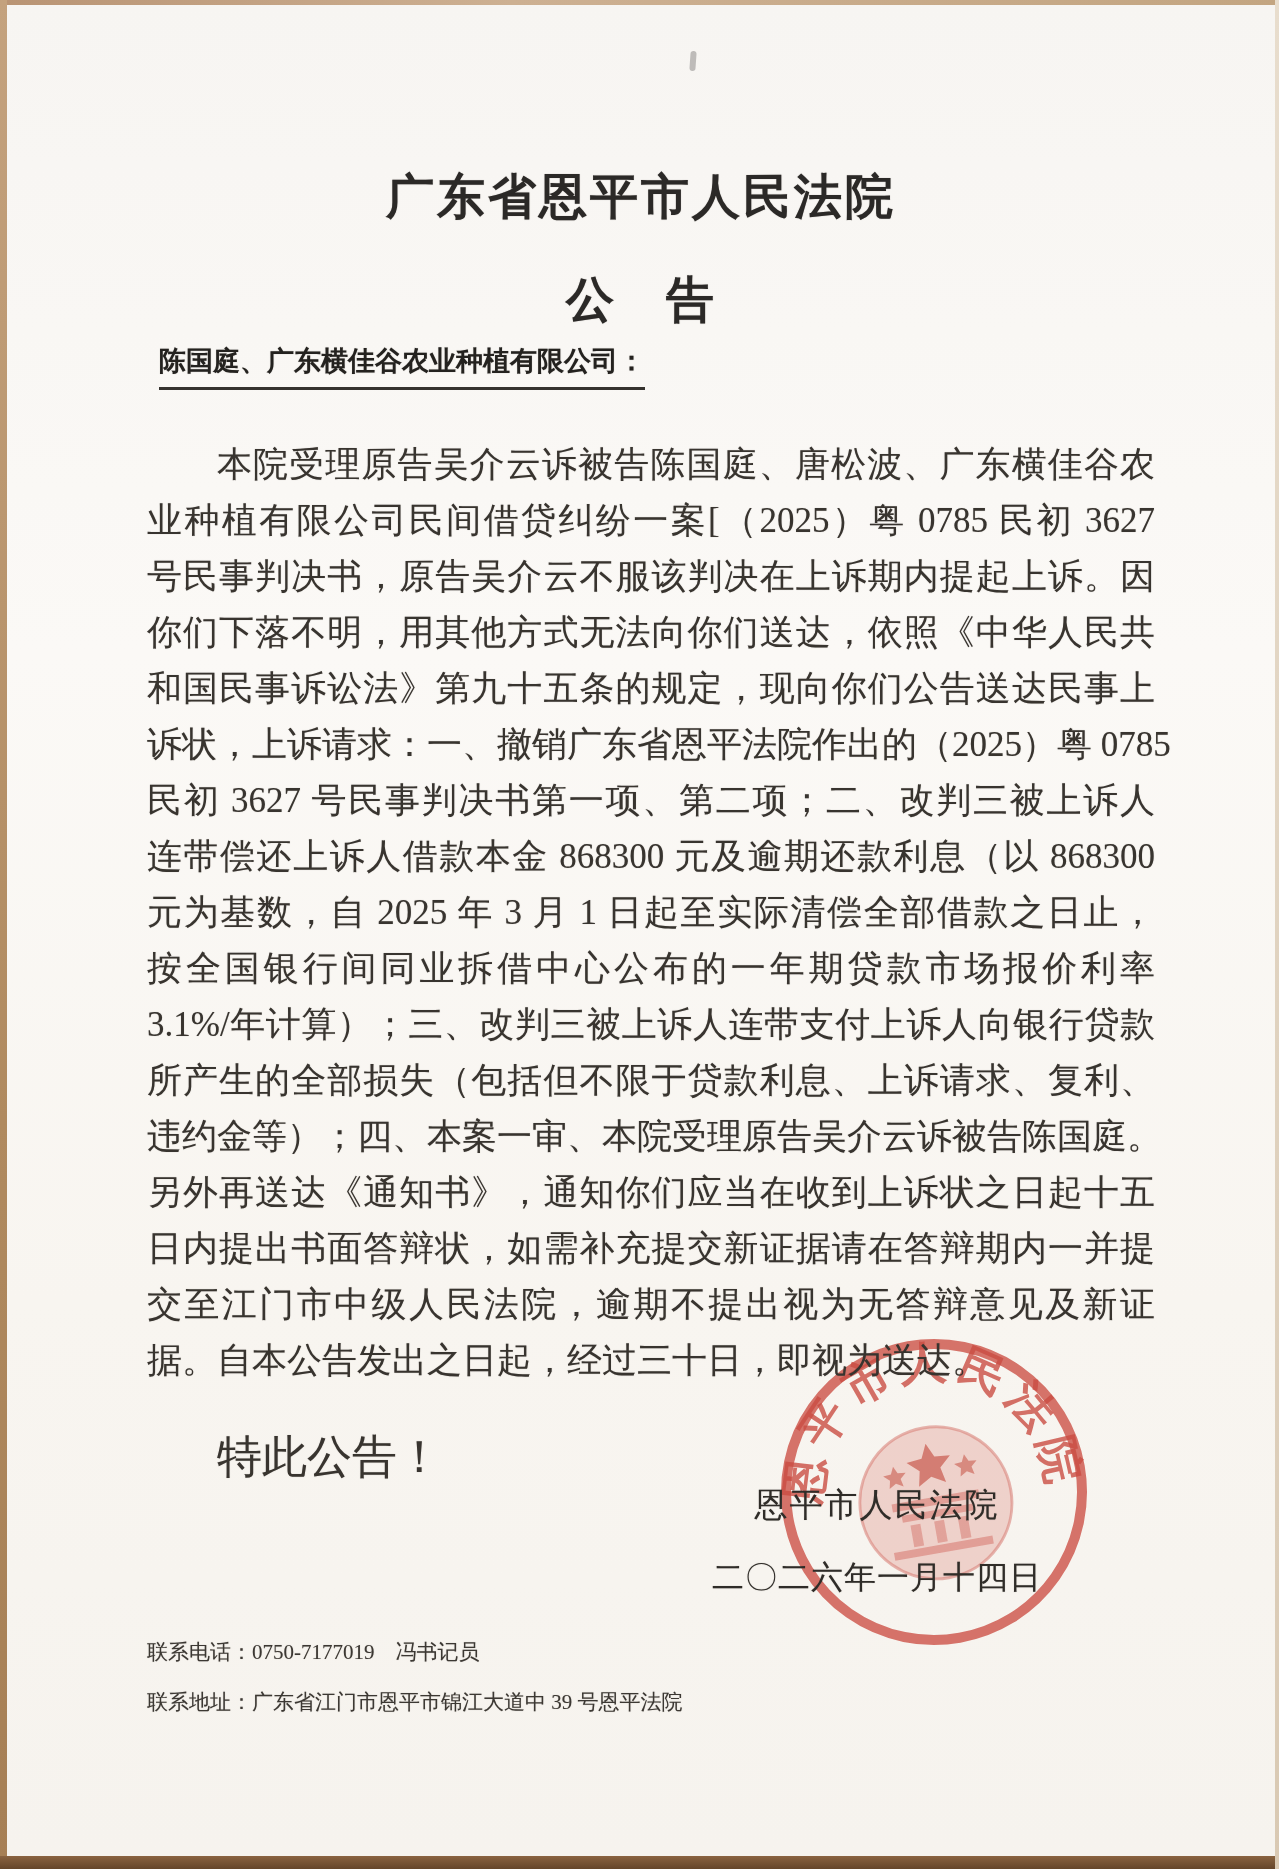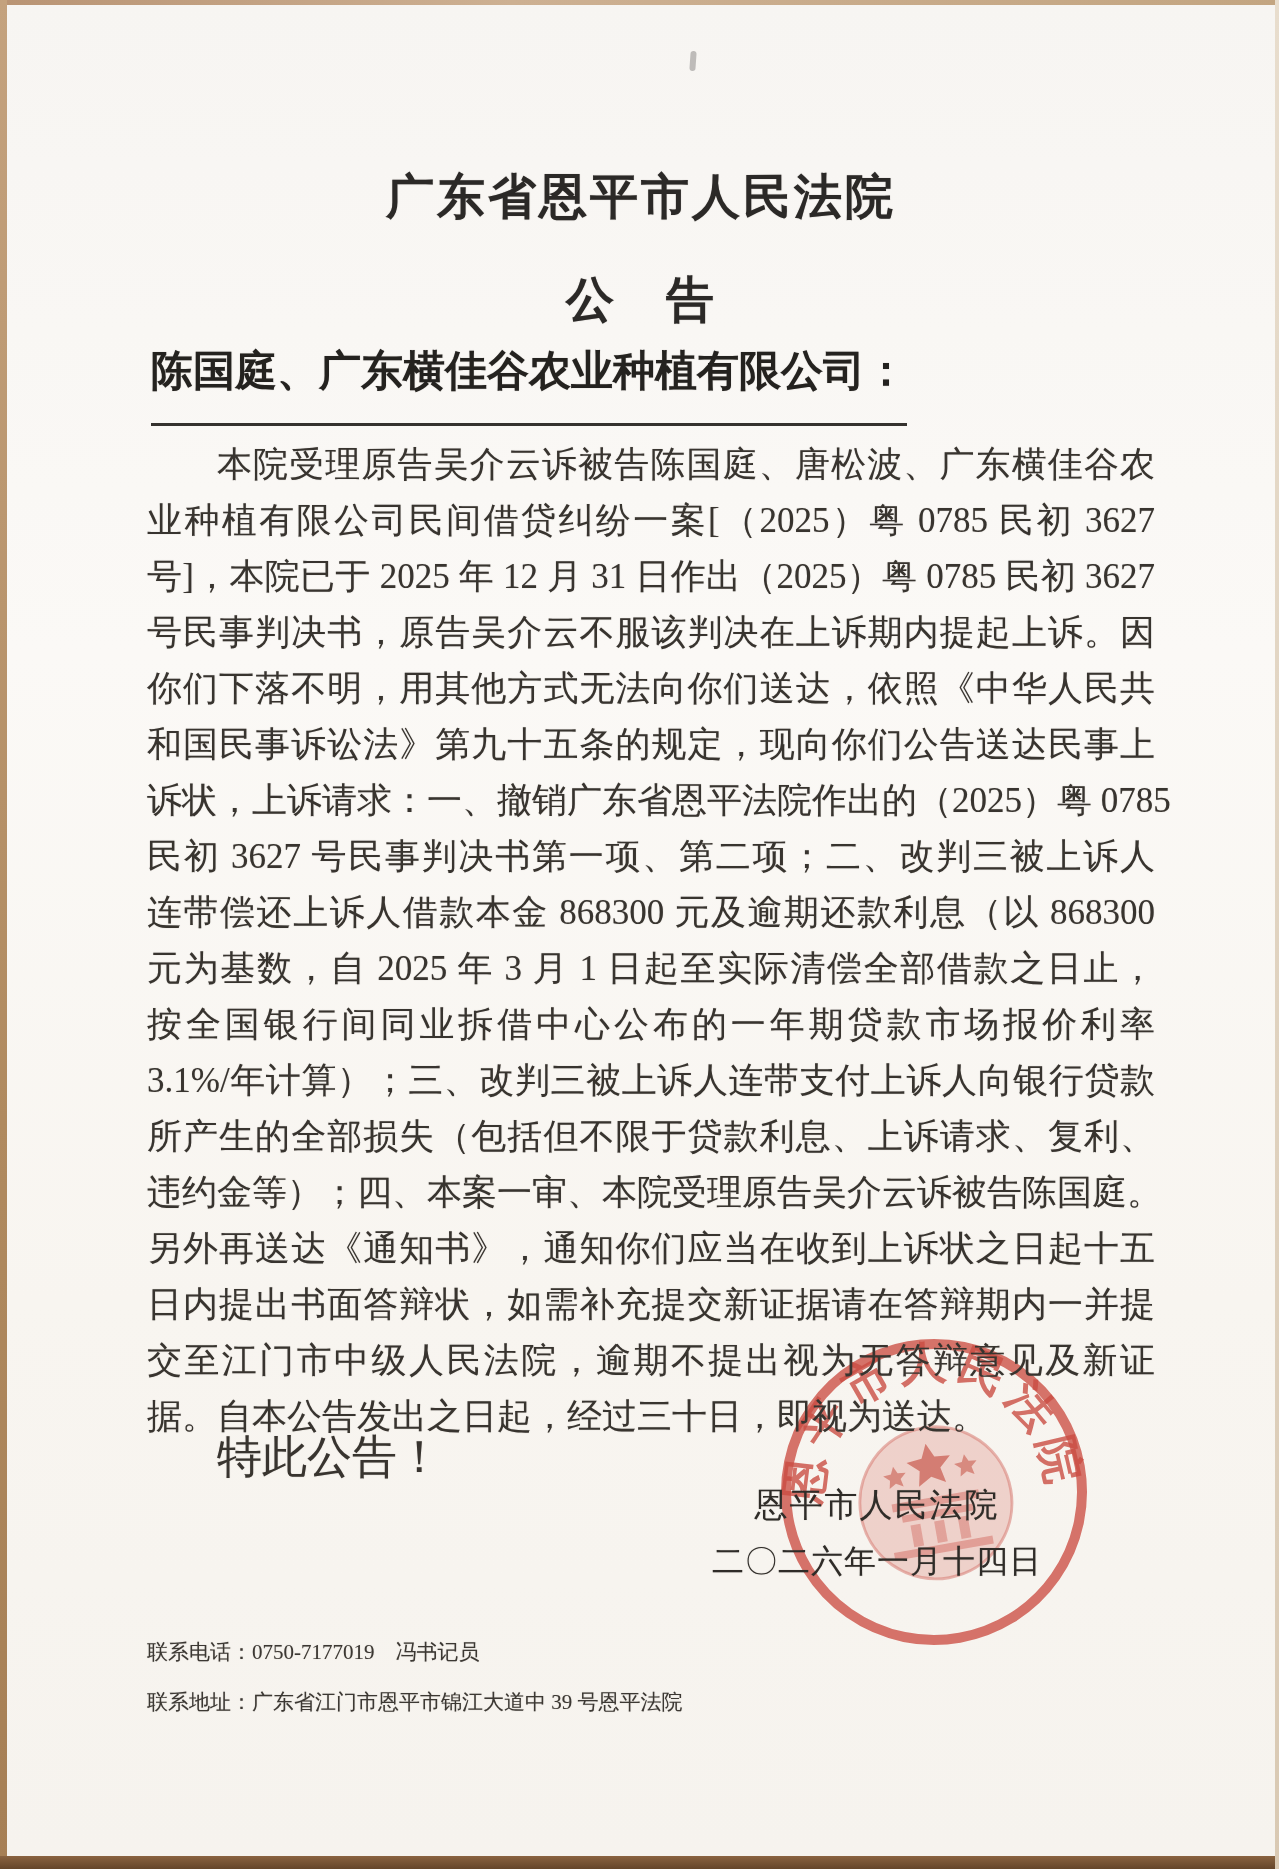--- a/index.html
+++ b/index.html
@@ -21,23 +21,23 @@
     position:absolute;left:0;top:160px;width:100%;
     text-align:center;font-size:48px;font-weight:600;color:#2b2927;
     letter-spacing:3px;text-shadow:0 0 1px rgba(70,64,58,.45);
   }
   .doc-subtitle{
     position:absolute;left:0;top:263px;width:100%;
     text-align:center;font-size:48px;font-weight:600;color:#2b2927;
     letter-spacing:2px;text-shadow:0 0 1px rgba(70,64,58,.45);
   }
   .salutation{
-    position:absolute;left:144px;top:338px;
-    font-size:42px;font-weight:700;color:#24221f;
-    border-bottom:3px solid #35322e;padding-bottom:24px;
+    position:absolute;left:152px;top:338px;
+    font-size:27px;font-weight:700;color:#24221f;
+    border-bottom:3px solid #35322e;padding-bottom:8px;
     text-shadow:0 0 1px rgba(60,55,50,.4);
   }
   .body-text{
     position:absolute;left:140px;top:404px;width:1008px;z-index:2;
   }
   .body-line{
     height:56px;line-height:56px;
     font-size:35px;color:#38342f;
     text-align:justify;text-align-last:justify;text-justify:inter-ideograph;
     text-shadow:0 0 1px rgba(70,64,58,.35);
@@ -48,21 +48,21 @@
   .closing{
     position:absolute;left:210px;top:1422px;
     font-size:45px;color:#38342f;z-index:2;
     text-shadow:0 0 1px rgba(70,64,58,.35);
   }
   .signature-block{
     position:absolute;left:640px;top:1478px;width:460px;z-index:3;
     text-align:center;color:#2f2c28;
   }
   .signature-court{font-size:33px;letter-spacing:2px;text-shadow:0 0 1px rgba(70,64,58,.4);}
-  .signature-date{font-size:32px;margin-top:12px;letter-spacing:1px;text-shadow:0 0 1px rgba(70,64,58,.4);}
+  .signature-date{font-size:32px;margin-top:28px;letter-spacing:1px;text-shadow:0 0 1px rgba(70,64,58,.4);}
   .footer{
     position:absolute;left:140px;top:1622px;z-index:2;color:#3c3833;
   }
   .footer-line{font-size:21px;line-height:50px;text-shadow:0 0 1px rgba(70,64,58,.35);}
   .stamp{
     position:absolute;left:760px;top:1320px;width:334px;height:334px;z-index:1;
     transform:rotate(-10deg);opacity:.88;
   }
   .smudge{
     position:absolute;left:683px;top:46px;width:6px;height:20px;z-index:2;
@@ -75,21 +75,20 @@
 <div class="page">
 
   <div class="doc-title">广东省恩平市人民法院</div>
   <div class="doc-subtitle">公　告</div>
 
   <div class="salutation">陈国庭、广东横佳谷农业种植有限公司：</div>
 
   <div class="body-text">
     <div class="body-line indent">本院受理原告吴介云诉被告陈国庭、唐松波、广东横佳谷农</div>
     <div class="body-line">业种植有限公司民间借贷纠纷一案[（2025）粤 0785 民初 3627</div>
-    <div class="body-line">号]，本院已于 2025 年 12 月 31 日作出（2025）粤 0785 民初 3627</div>
     <div class="body-line">号民事判决书，原告吴介云不服该判决在上诉期内提起上诉。因</div>
     <div class="body-line">你们下落不明，用其他方式无法向你们送达，依照《中华人民共</div>
     <div class="body-line">和国民事诉讼法》第九十五条的规定，现向你们公告送达民事上</div>
     <div class="body-line">诉状，上诉请求：一、撤销广东省恩平法院作出的（2025）粤 0785</div>
     <div class="body-line">民初 3627 号民事判决书第一项、第二项；二、改判三被上诉人</div>
     <div class="body-line">连带偿还上诉人借款本金 868300 元及逾期还款利息（以 868300</div>
     <div class="body-line">元为基数，自 2025 年 3 月 1 日起至实际清偿全部借款之日止，</div>
     <div class="body-line">按全国银行间同业拆借中心公布的一年期贷款市场报价利率</div>
     <div class="body-line">3.1%/年计算）；三、改判三被上诉人连带支付上诉人向银行贷款</div>
     <div class="body-line">所产生的全部损失（包括但不限于贷款利息、上诉请求、复利、</div>

